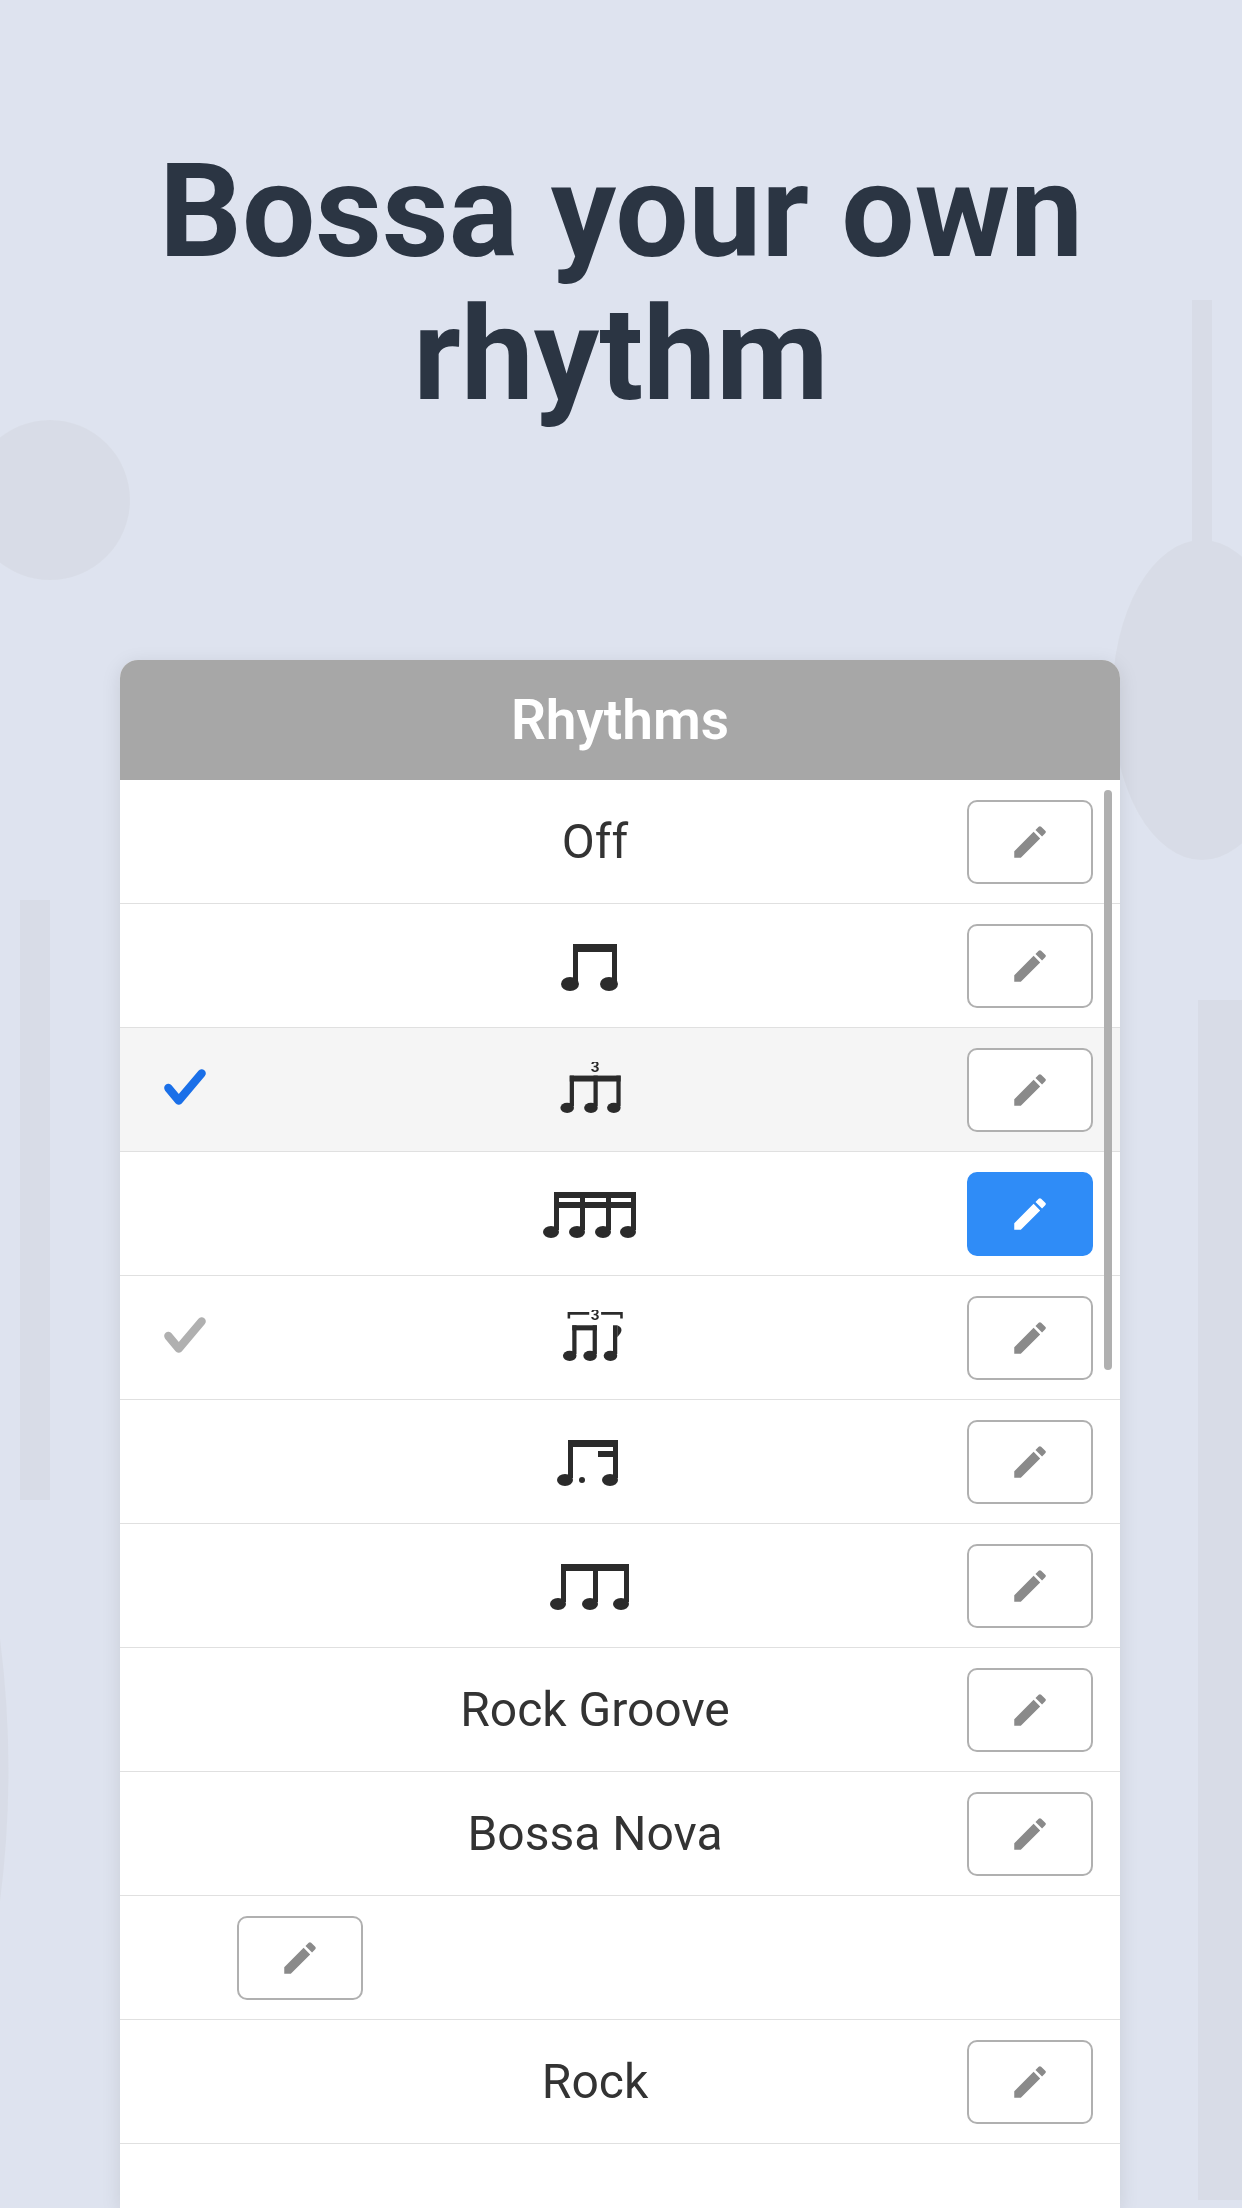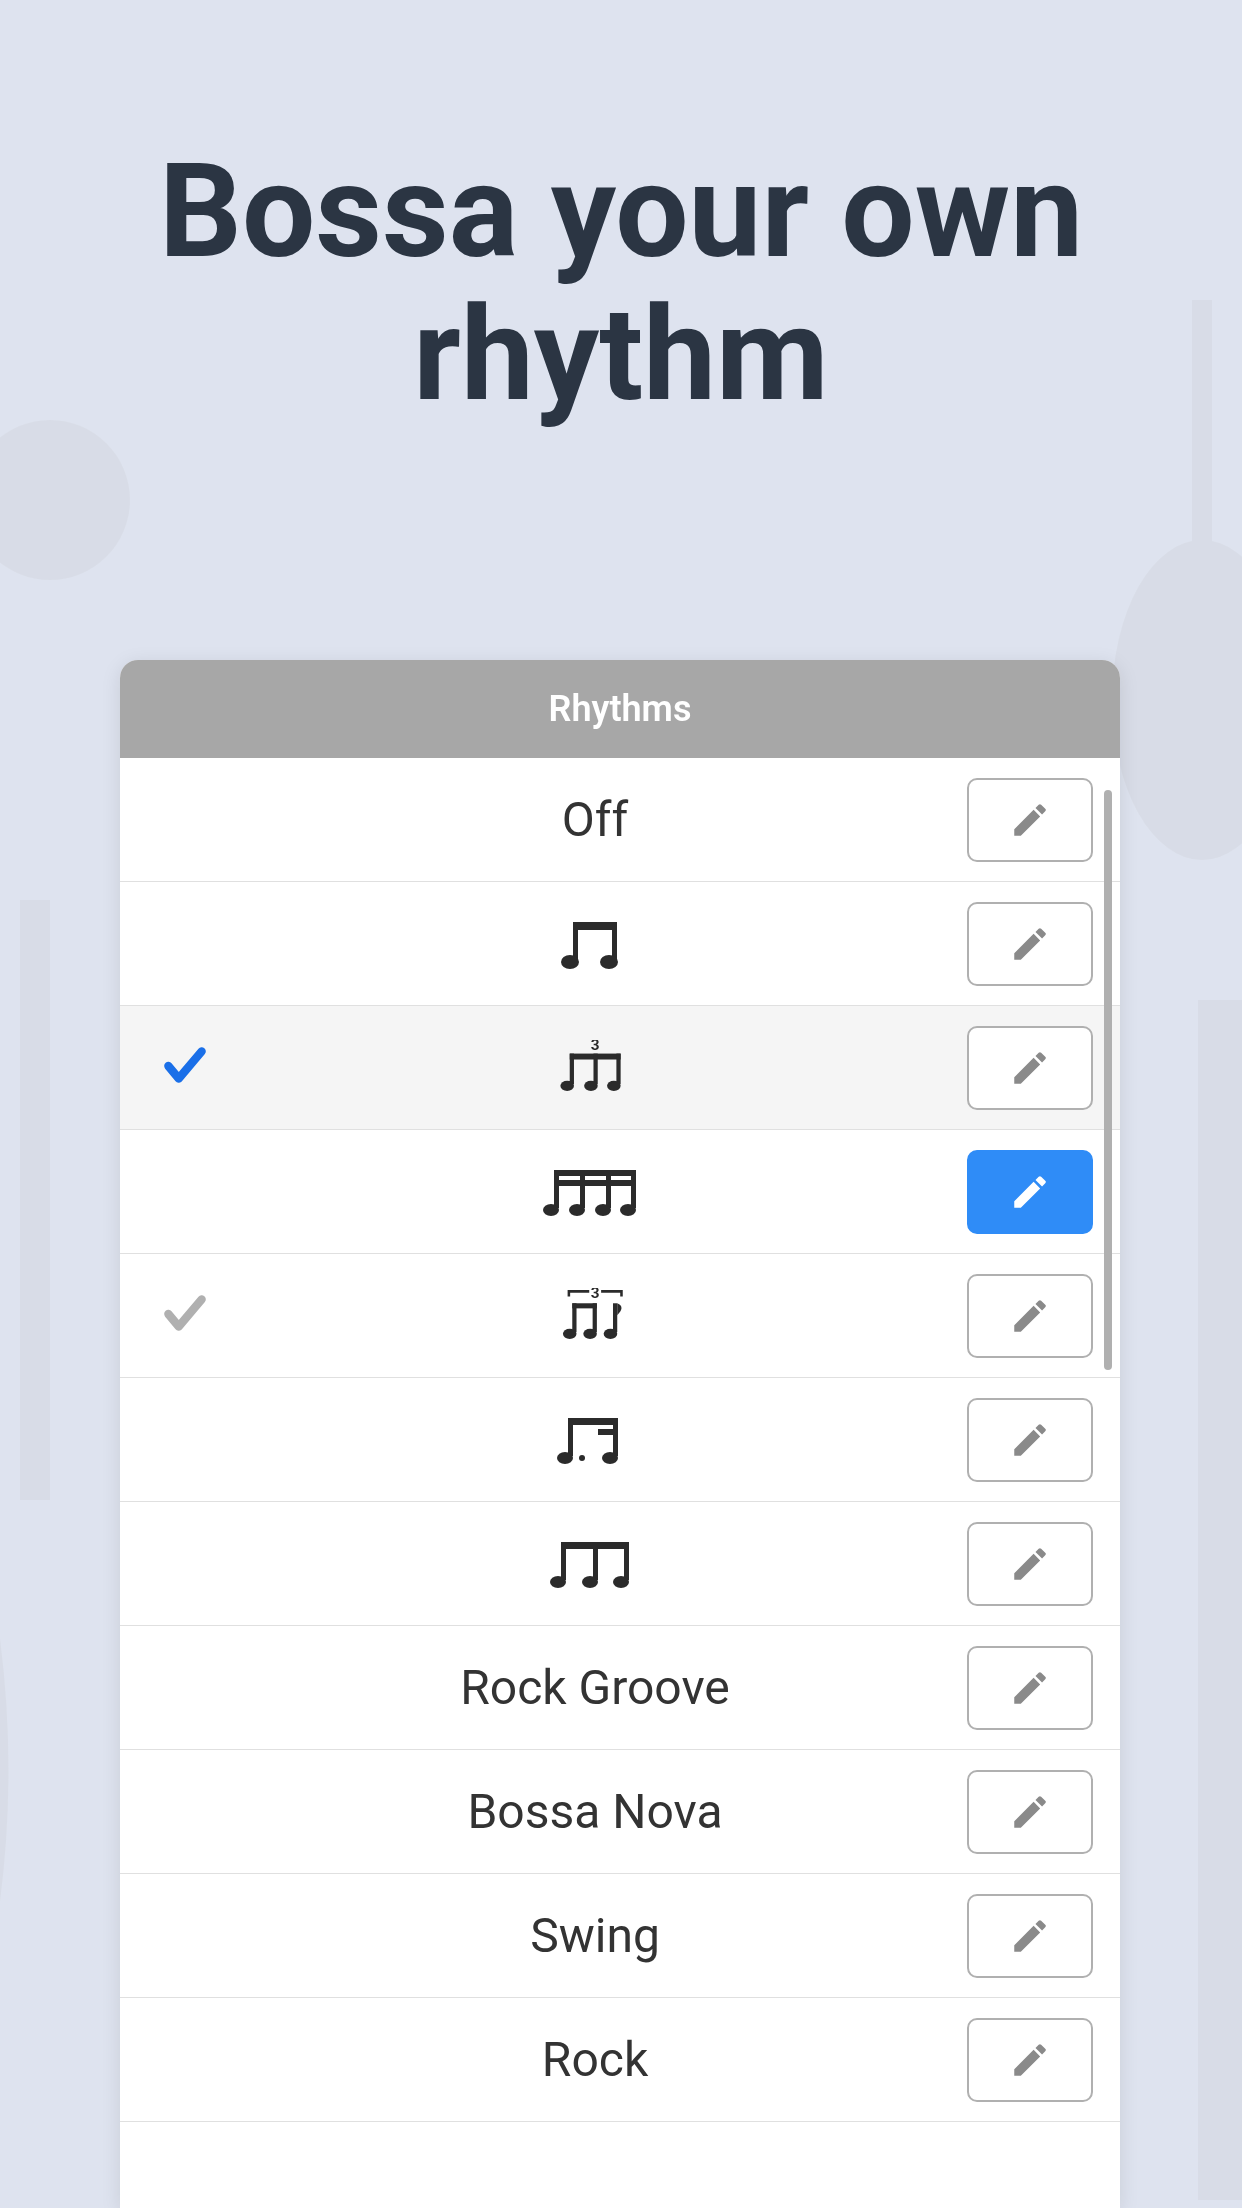--- a/index.html
+++ b/index.html
@@ -66,21 +66,21 @@
       height: 1548px;
       background: #ffffff;
       border-radius: 18px 18px 0 0;
       overflow: hidden;
       box-shadow: 0 4px 20px rgba(0,0,0,0.1);
     }
     .panel-header {
       background: #a7a7a7;
       color: #ffffff;
       text-align: center;
-      font-size: 36px;
+      font-size: 55px;
       font-weight: 600;
       padding: 28px 0;
     }
     .list {
       display: flex;
       flex-direction: column;
     }
     .row {
       display: flex;
       align-items: center;
@@ -352,21 +352,20 @@
         <div class="edit-col">
           <div class="edit-btn">
             <svg viewBox="0 0 24 24">
               <path fill="#8a8a8a" d="M3 17.25V21h3.75l11.06-11.06-3.75-3.75L3 17.25zM20.71 7.04a1 1 0 0 0 0-1.41l-2.34-2.34a1 1 0 0 0-1.41 0l-1.83 1.83 3.75 3.75 1.83-1.83z"></path>
             </svg>
           </div>
         </div>
       </div>
       <div class="row">
         <div class="check-col"></div>
-        <div class="label-col">Swing</div>
         <div class="edit-col">
           <div class="edit-btn">
             <svg viewBox="0 0 24 24">
               <path fill="#8a8a8a" d="M3 17.25V21h3.75l11.06-11.06-3.75-3.75L3 17.25zM20.71 7.04a1 1 0 0 0 0-1.41l-2.34-2.34a1 1 0 0 0-1.41 0l-1.83 1.83 3.75 3.75 1.83-1.83z"></path>
             </svg>
           </div>
         </div>
       </div>
       <div class="row">
         <div class="check-col"></div>

